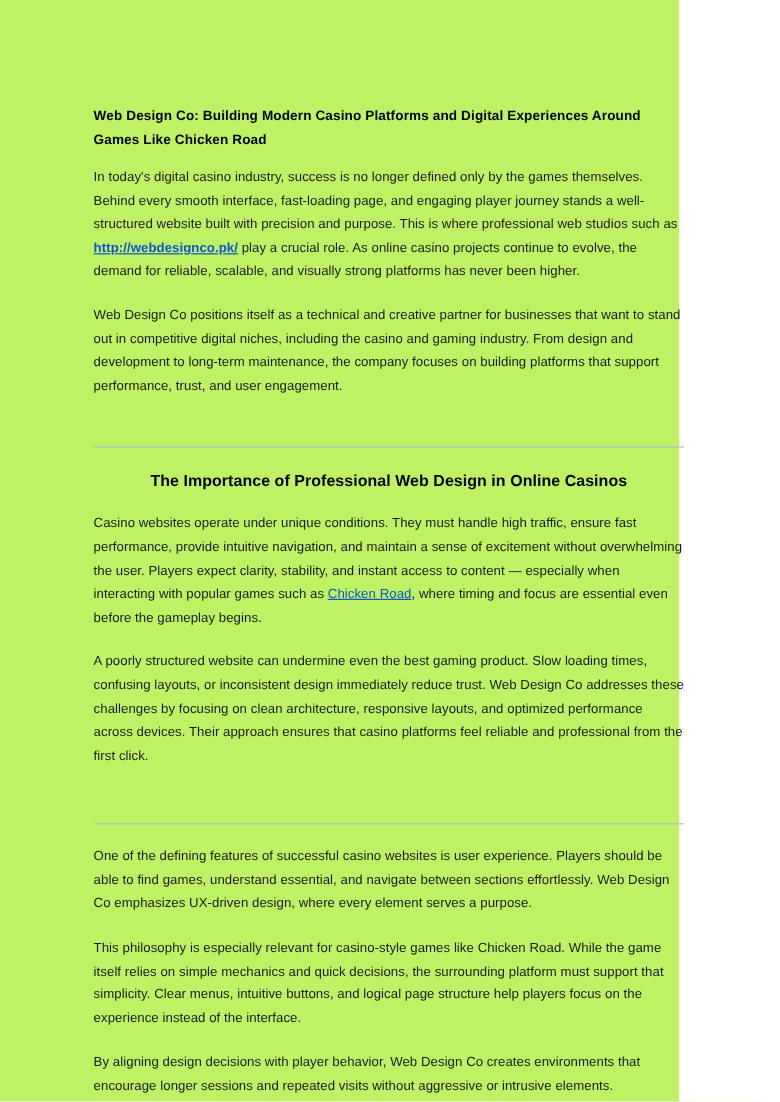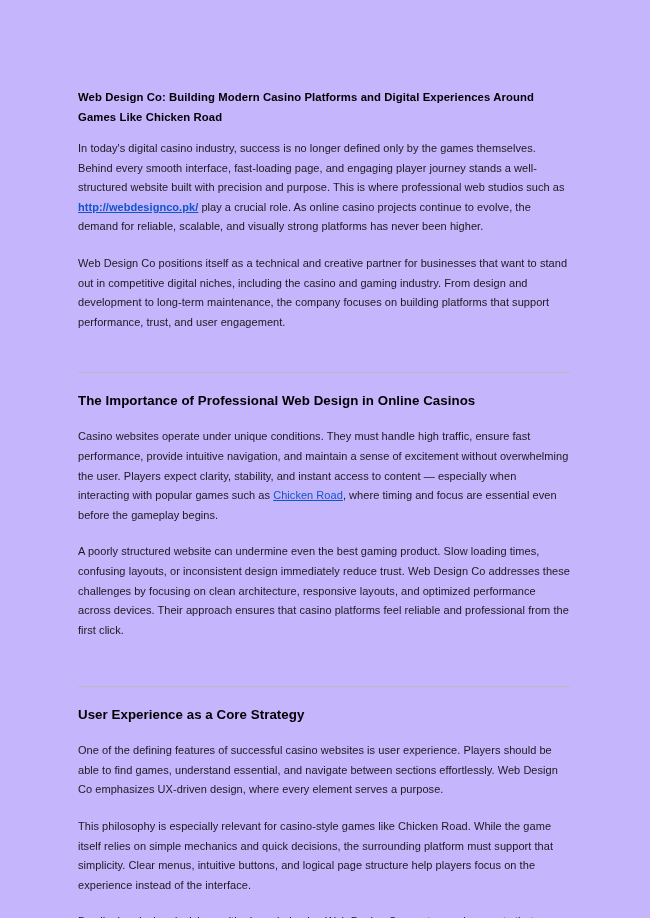--- a/index.html
+++ b/index.html
@@ -9,23 +9,23 @@
   }
   body {
     width: 650px;
     height: 918px;
     font-family: "Liberation Sans", sans-serif;
     color: #000000;
     -webkit-font-smoothing: none;
   }
   .page {
     position: relative;
-    width: 650px;
+    width: 566px;
     height: 918px;
-    background: #c4b5fd;
+    background: #bef264;
     box-sizing: border-box;
   }
   .content {
     position: absolute;
     left: 78px;
     top: 88px;
     width: 492px;
   }
   .doc-title {
     font-size: 11.3px;
@@ -49,20 +49,21 @@
     height: 0;
     width: 100%;
   }
   h2.section-heading {
     font-size: 13.3px;
     font-weight: bold;
     line-height: 20px;
     margin: 16px 0 16px 0;
     letter-spacing: 0.05px;
     color: #000;
+    text-align: center;
   }
   a.doc-link {
     color: #1155cc;
     text-decoration: underline;
   }
   a.doc-link.strong {
     font-weight: bold;
   }
   .sec-gap-a { height: 6px; }
   .sec-gap-b { height: 12px; }
@@ -88,21 +89,20 @@
 
     <p class="para">
       <span>Casino websites operate under unique conditions. They must handle high traffic, ensure fast performance, provide intuitive navigation, and maintain a sense of excitement without overwhelming the user. Players expect clarity, stability, and instant access to content — especially when interacting with popular games such as </span><a class="doc-link" href="#">Chicken Road</a><span>, where timing and focus are essential even before the gameplay begins.</span>
     </p>
 
     <p class="para">A poorly structured website can undermine even the best gaming product. Slow loading times, confusing layouts, or inconsistent design immediately reduce trust. Web Design Co addresses these challenges by focusing on clean architecture, responsive layouts, and optimized performance across devices. Their approach ensures that casino platforms feel reliable and professional from the first click.</p>
 
     <div class="sec-gap-b"></div>
     <hr class="rule">
 
-    <h2 class="section-heading">User Experience as a Core Strategy</h2>
 
     <p class="para">One of the defining features of successful casino websites is user experience. Players should be able to find games, understand essential, and navigate between sections effortlessly. Web Design Co emphasizes UX-driven design, where every element serves a purpose.</p>
 
     <p class="para">This philosophy is especially relevant for casino-style games like Chicken Road. While the game itself relies on simple mechanics and quick decisions, the surrounding platform must support that simplicity. Clear menus, intuitive buttons, and logical page structure help players focus on the experience instead of the interface.</p>
 
     <p class="para">By aligning design decisions with player behavior, Web Design Co creates environments that encourage longer sessions and repeated visits without aggressive or intrusive elements.</p>
 
   </div>
 </div>
 

